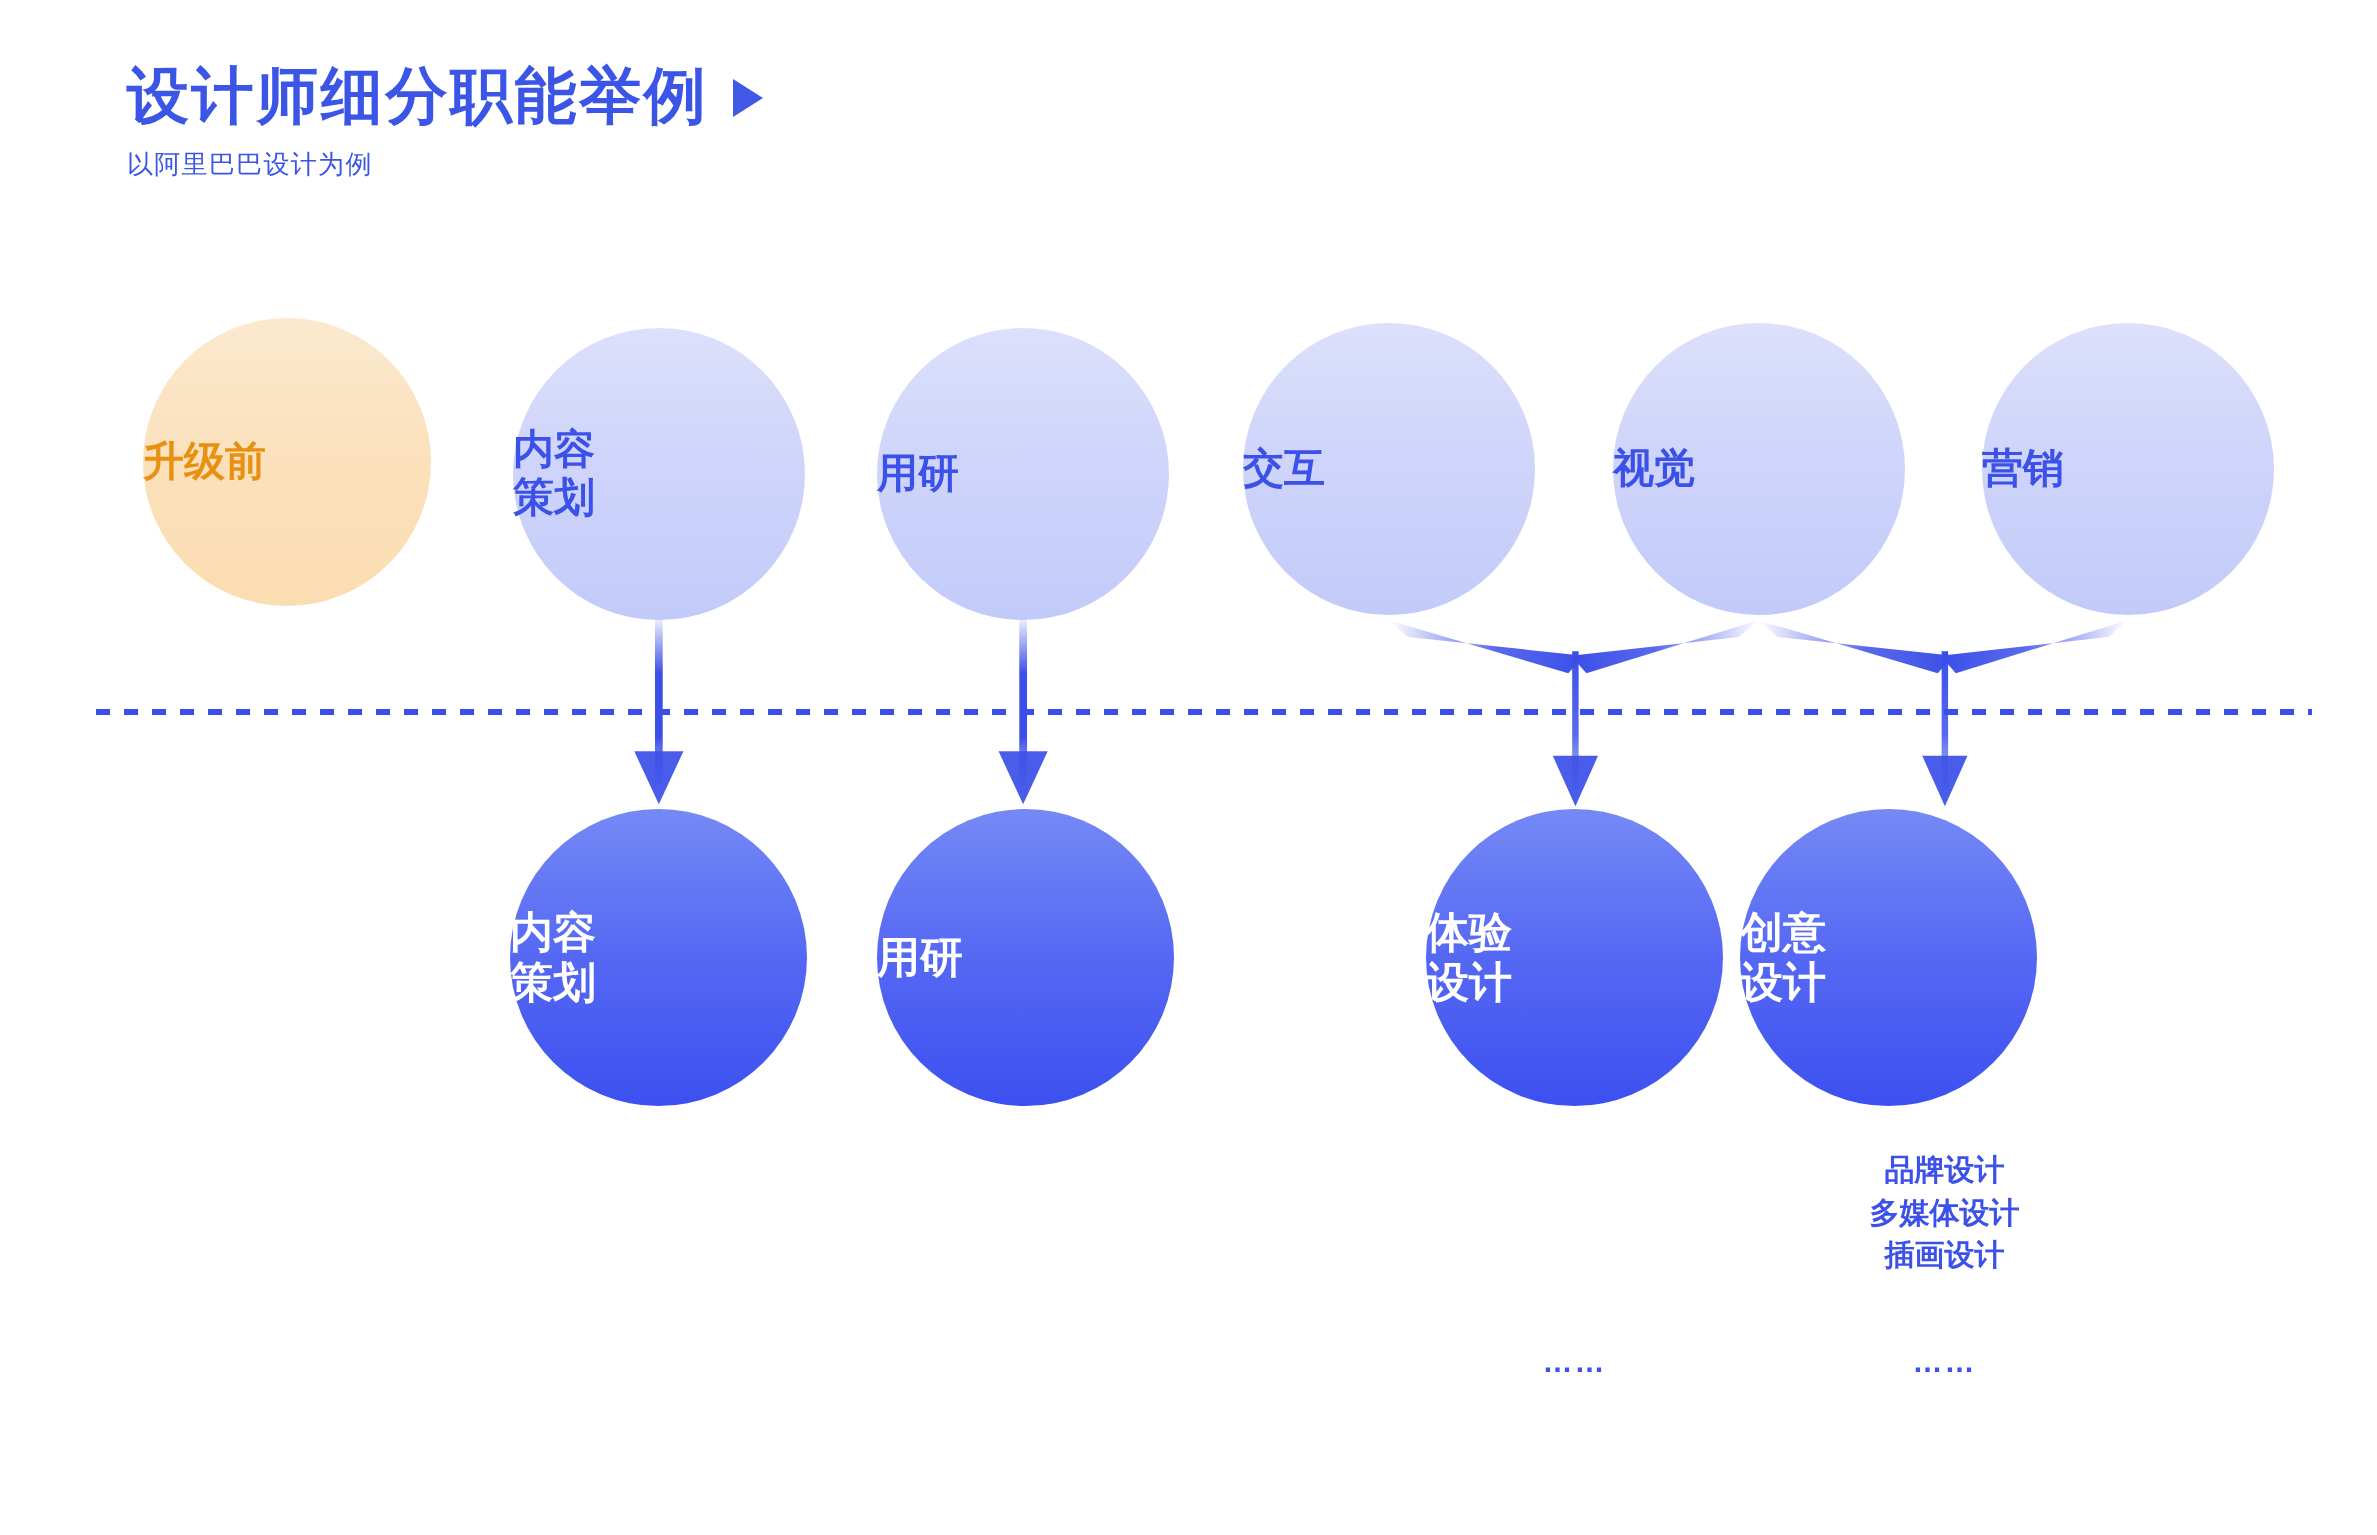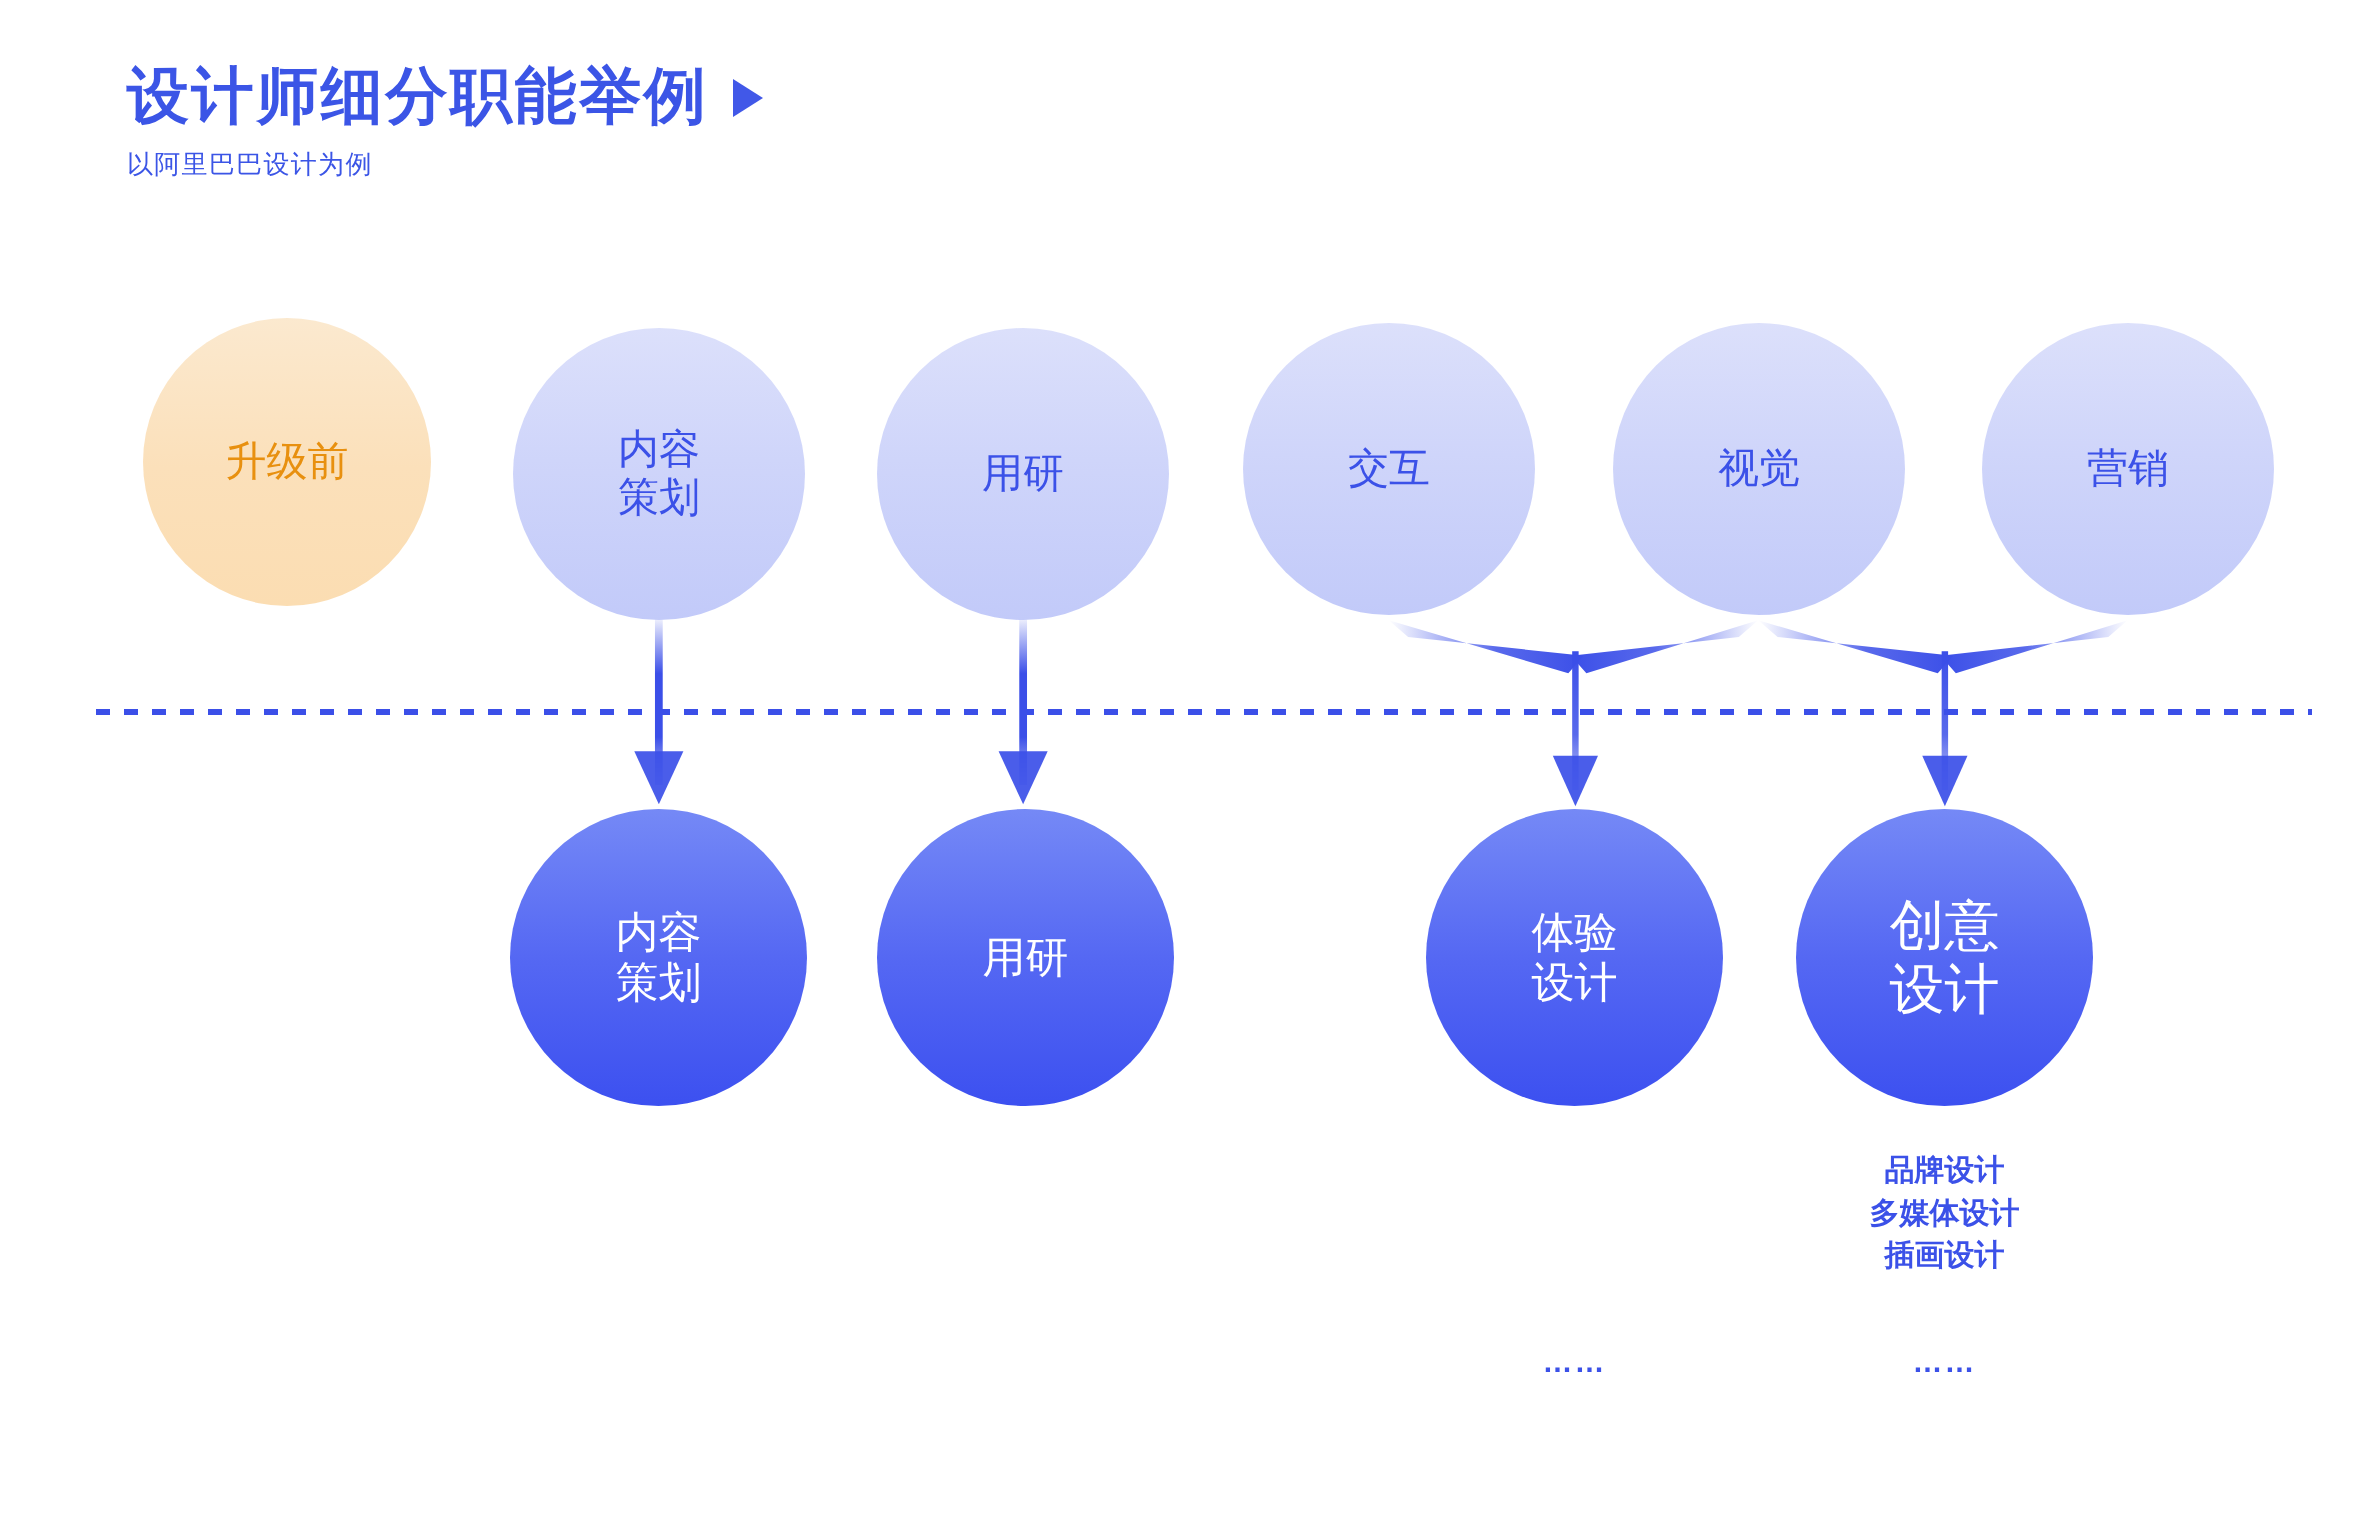--- a/index.html
+++ b/index.html
@@ -31,22 +31,22 @@
 
   
   .divider{
     position:absolute;left:96px;top:709px;width:2216px;height:5.8px;
     background-image:repeating-linear-gradient(to right,#3B4FE8 0 14px,rgba(0,0,0,0) 14px 28px);
   }
 
   
   .node{
     position:absolute;border-radius:50%;
-    display:flex;align-items:center;justify-content:center;
-    text-align:center;line-height:1.16;font-weight:normal;
+    display:flex;align-items:center;
+    text-align:center;line-height:1.16;font-weight:bold;
   }
   .node .lbl{display:block;white-space:pre-line;}
 
   .node.pre{
     background:linear-gradient(180deg,#FBE9CF 0%,#FBE0BA 52%,#FBDDB2 100%);
     color:#E8900F;
   }
   .node.top-blue{
     background:linear-gradient(180deg,#DCE0FB 0%,#CFD5FA 45%,#C2CAF9 100%);
     color:#3B51E8;
@@ -182,21 +182,21 @@
 
   <div class="node bot-blue" style="left:877px;top:809px;width:297px;height:297px;font-size:43px;">
     <span class="lbl">用研</span>
   </div>
 
   <div class="node bot-blue" style="left:1426px;top:809px;width:297px;height:297px;font-size:43px;">
     <span class="lbl">体验
 设计</span>
   </div>
 
-  <div class="node bot-blue" style="left:1796px;top:809px;width:297px;height:297px;font-size:55px;">
+  <div class="node bot-blue" style="left:1740px;top:809px;width:297px;height:297px;font-size:43px;">
     <span class="lbl">创意
 设计</span>
   </div>
 
   <div class="subdots" style="left:1426px;top:1345px;width:297px;">……</div>
 
   <div class="sublist" style="left:1796px;top:1149px;width:297px;">品牌设计
 多媒体设计
 插画设计</div>
   <div class="subdots" style="left:1796px;top:1345px;width:297px;">……</div>

